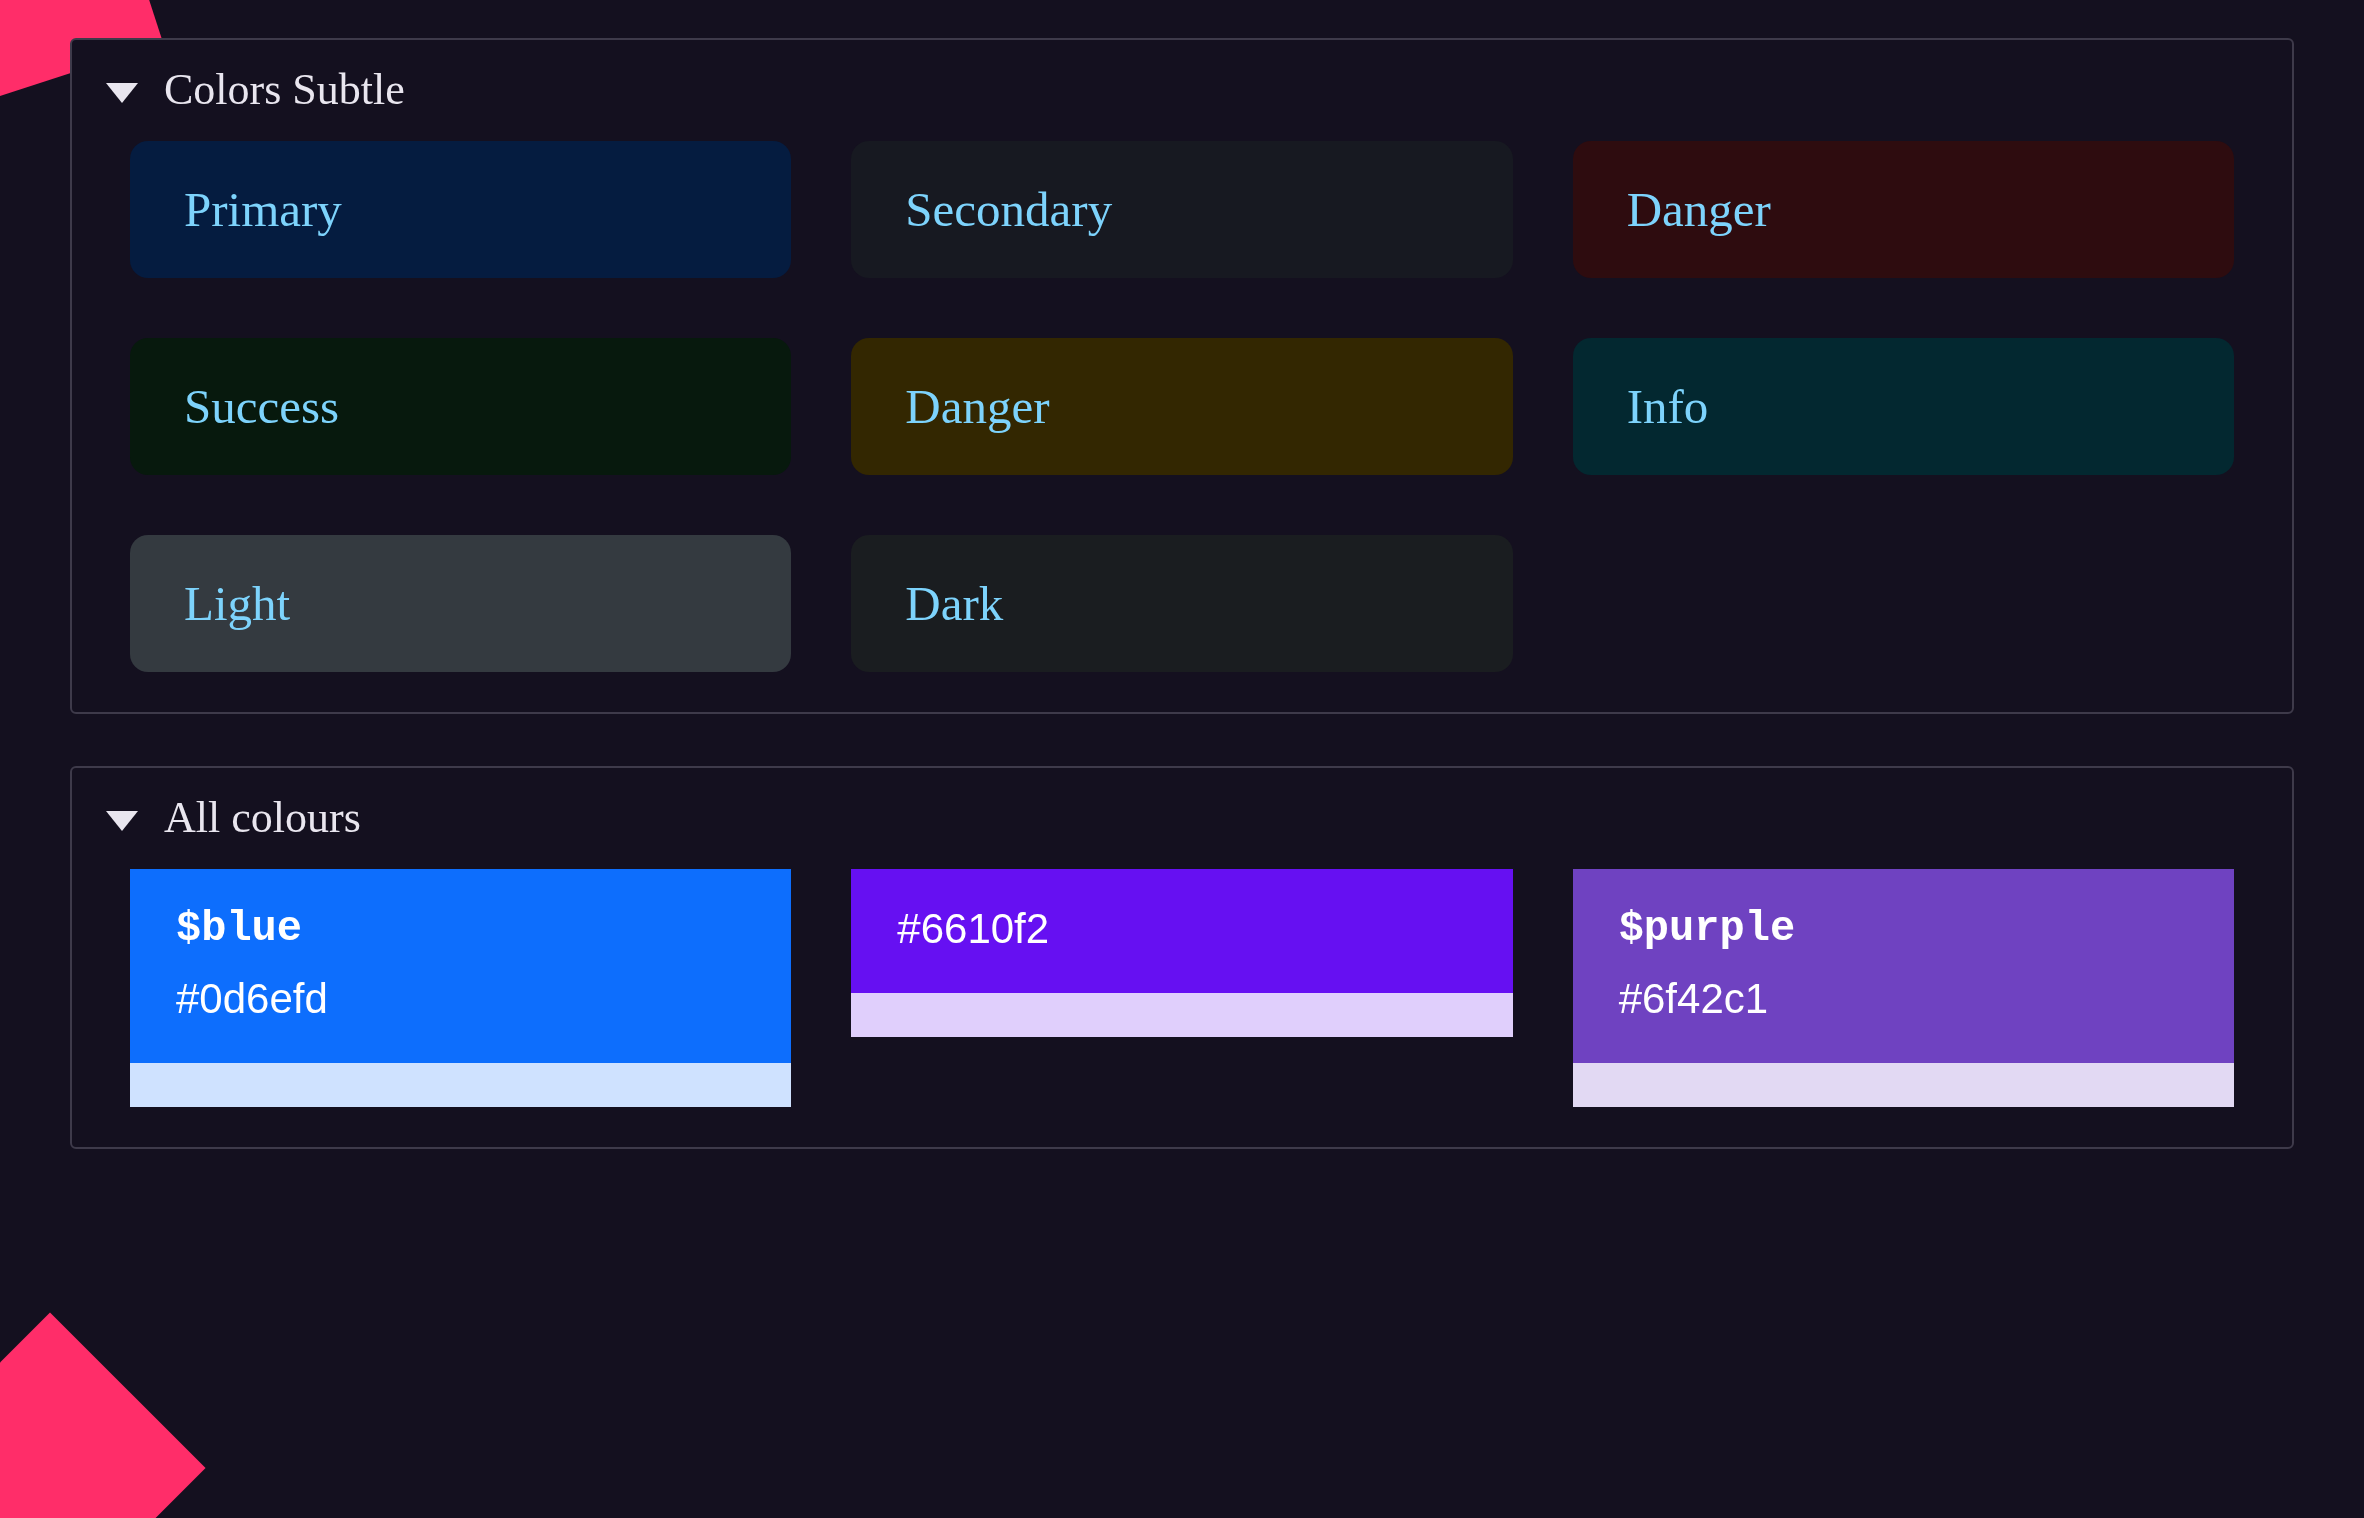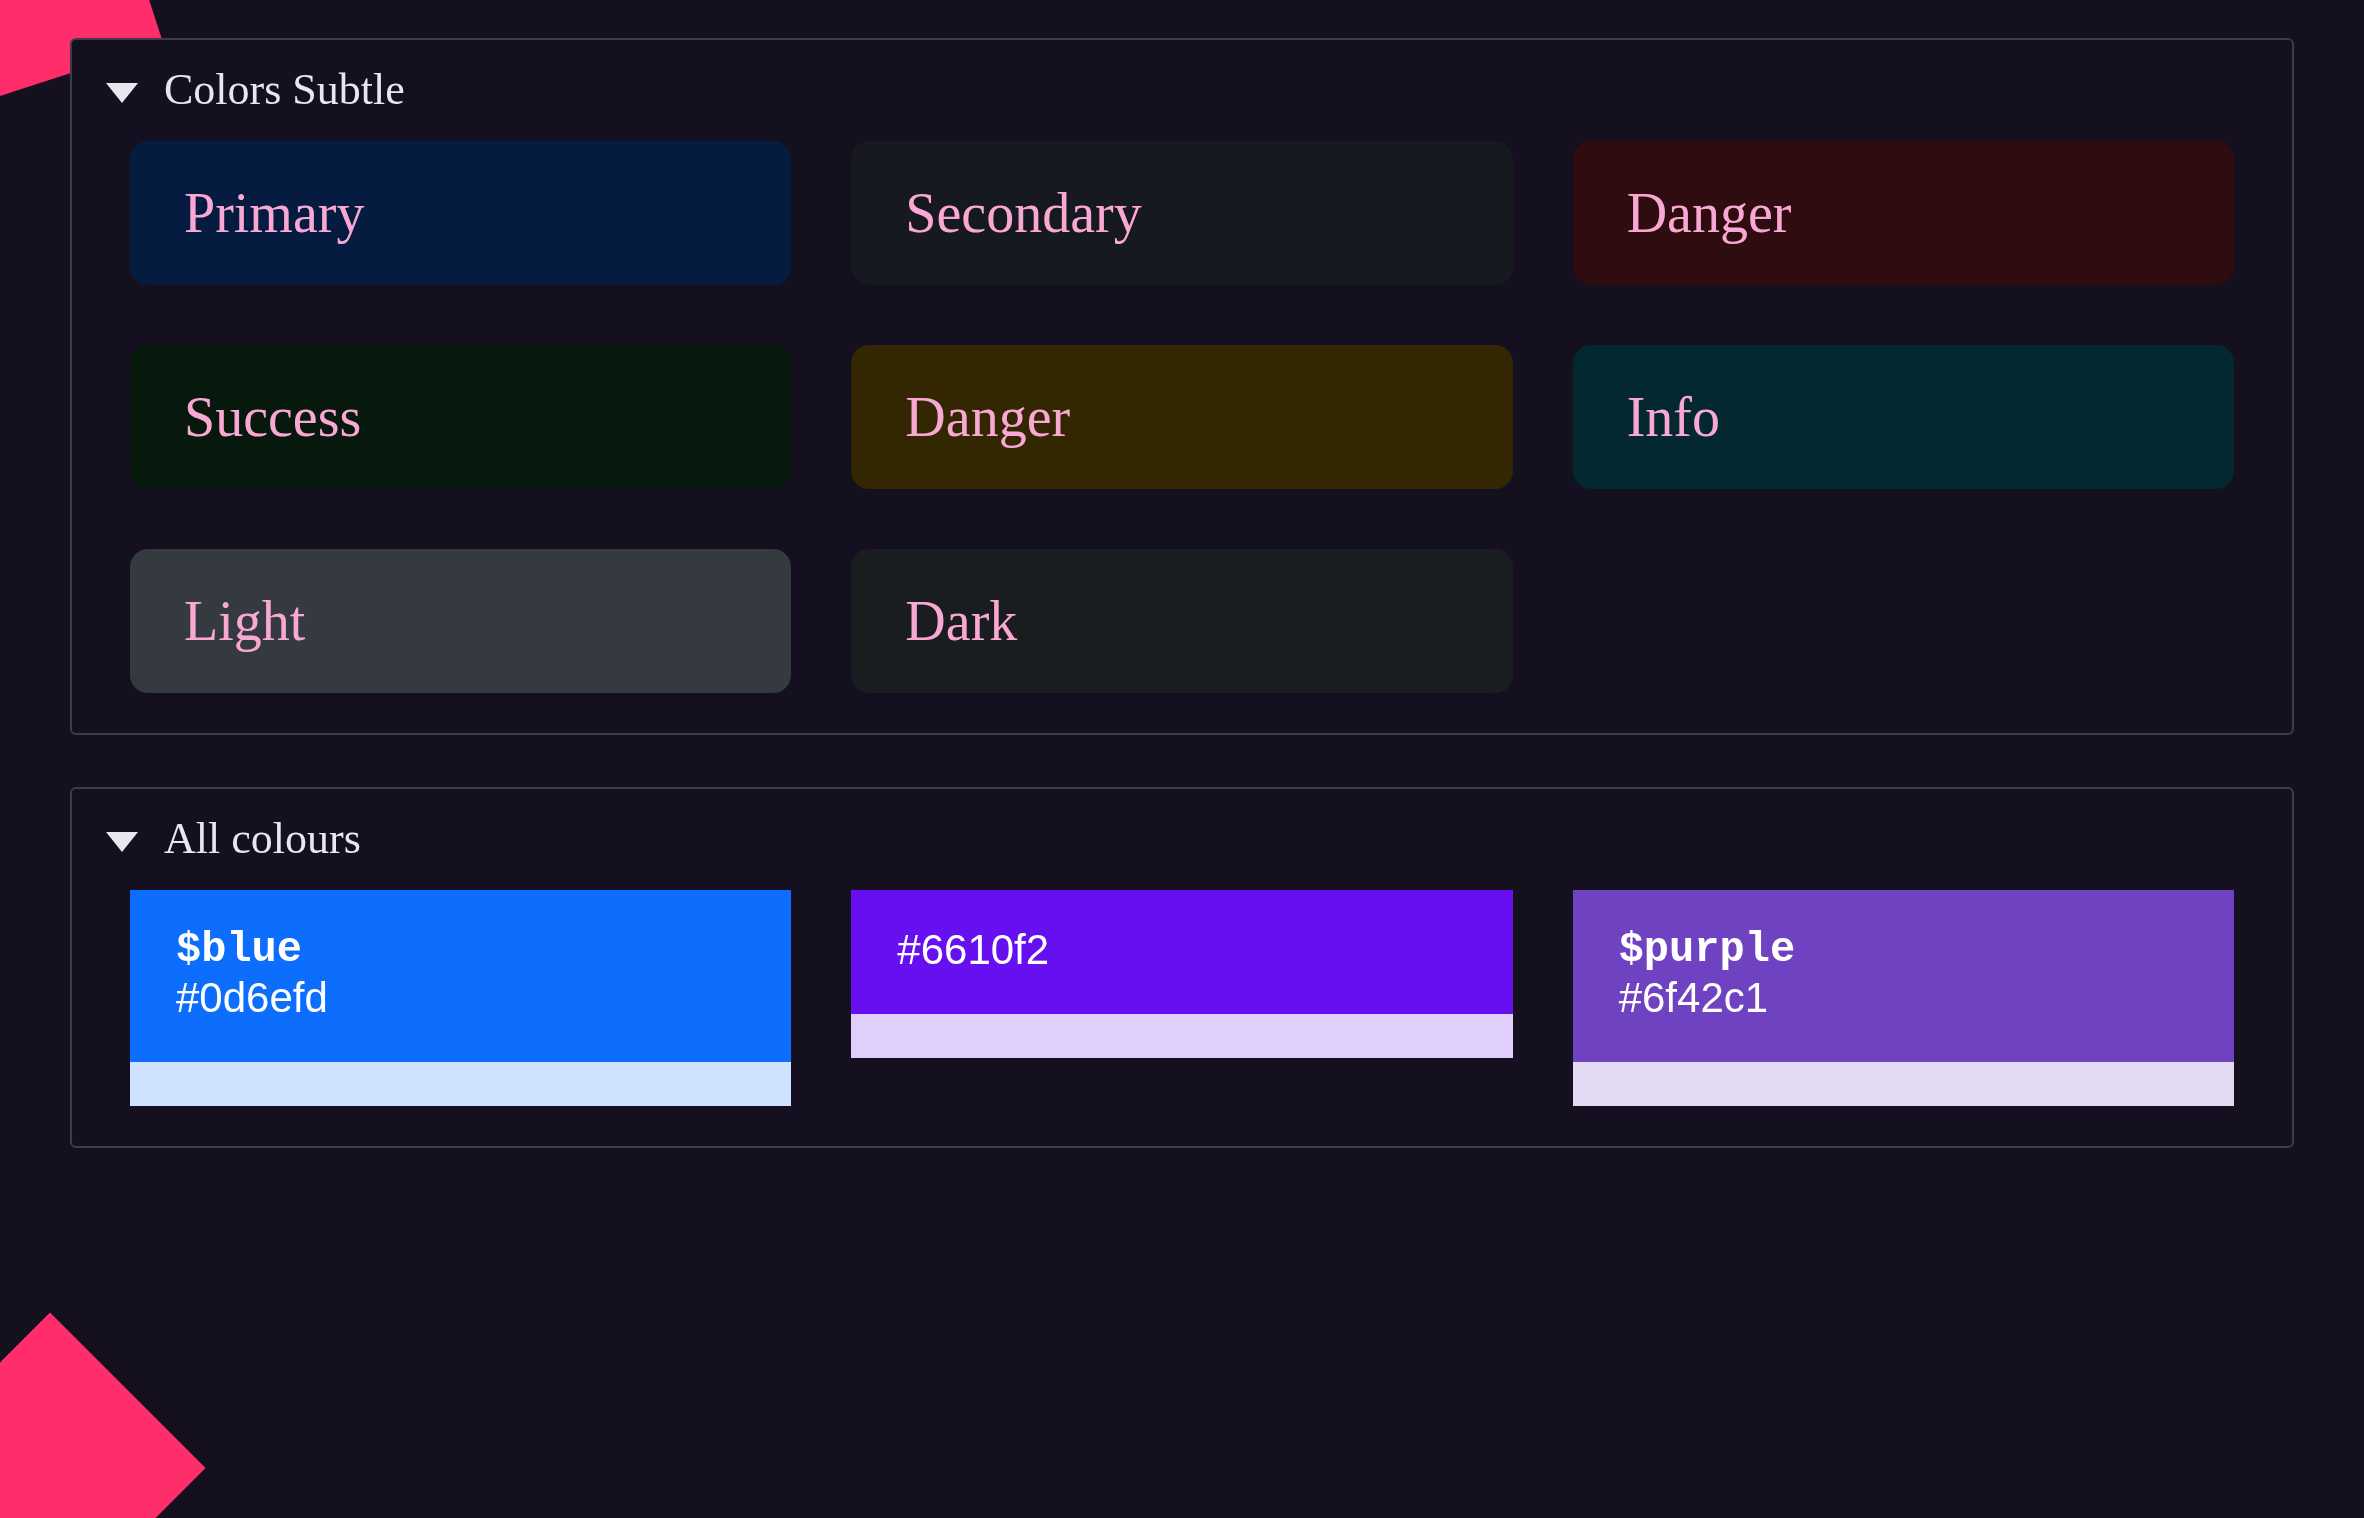--- a/index.html
+++ b/index.html
@@ -68,39 +68,39 @@
   .grid {
     display: grid;
     grid-template-columns: repeat(3, 1fr);
     gap: 60px;
     padding-left: 24px;
     padding-right: 24px;
   }
   .swatch {
     border-radius: 18px;
     padding: 40px 54px;
-    font-size: 56px;
-    color: #f9a8d4;
+    font-size: 49px;
+    color: #7dd3fc;
   }
   .swatch-grid {
     display: grid;
     grid-template-columns: repeat(3, 1fr);
     gap: 30px 60px;
     padding-left: 24px;
     padding-right: 24px;
   }
   .color-card {
     padding: 36px 46px 40px 46px;
     color: #ffffff;
   }
   .color-card .var {
     font-family: 'Menlo', 'Consolas', 'Courier New', monospace;
     font-size: 42px;
     font-weight: 700;
-    margin-bottom: 0;
+    margin-bottom: 22px;
   }
   .color-card .hex {
     font-family: Liberation Sans, sans-serif;
     font-size: 42px;
     font-weight: 400;
   }
   .shade-strip {
     height: 44px;
   }
 </style>

